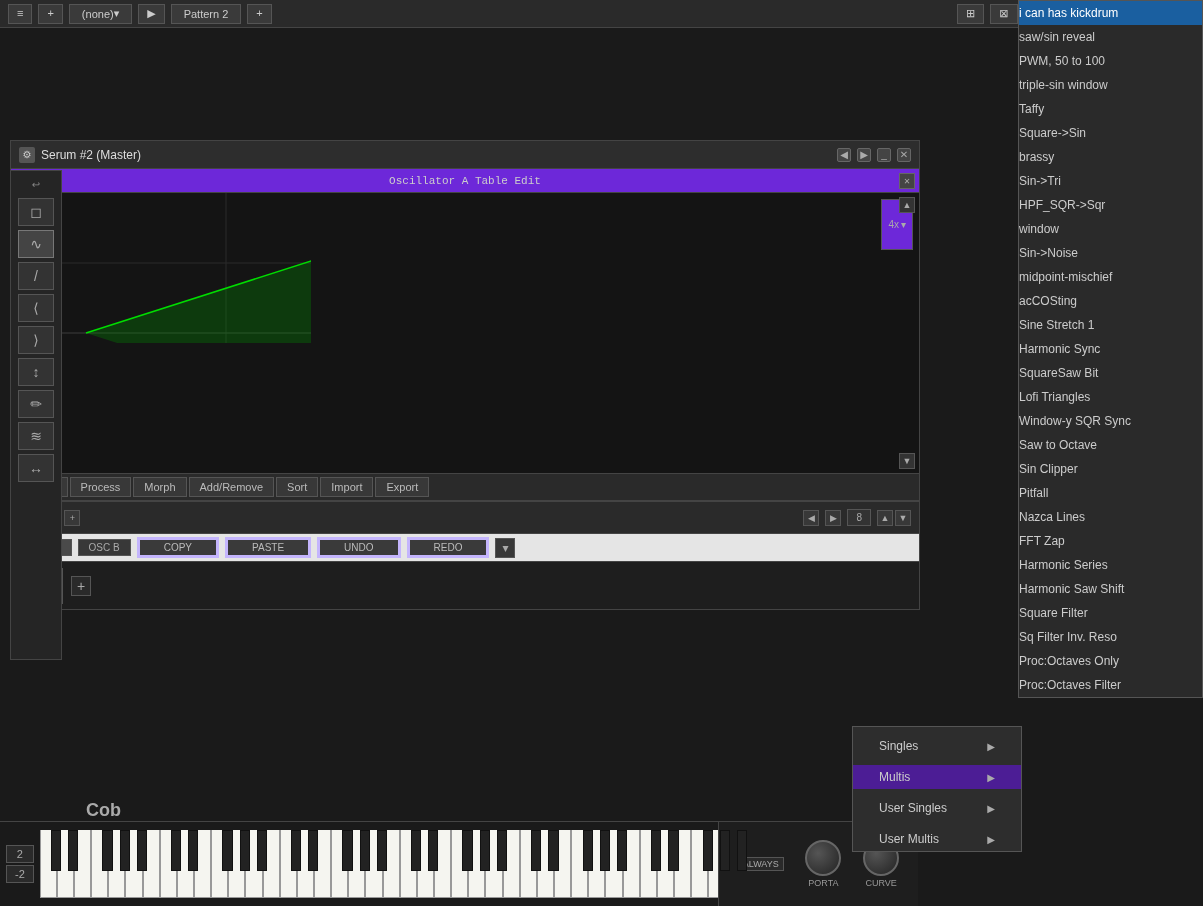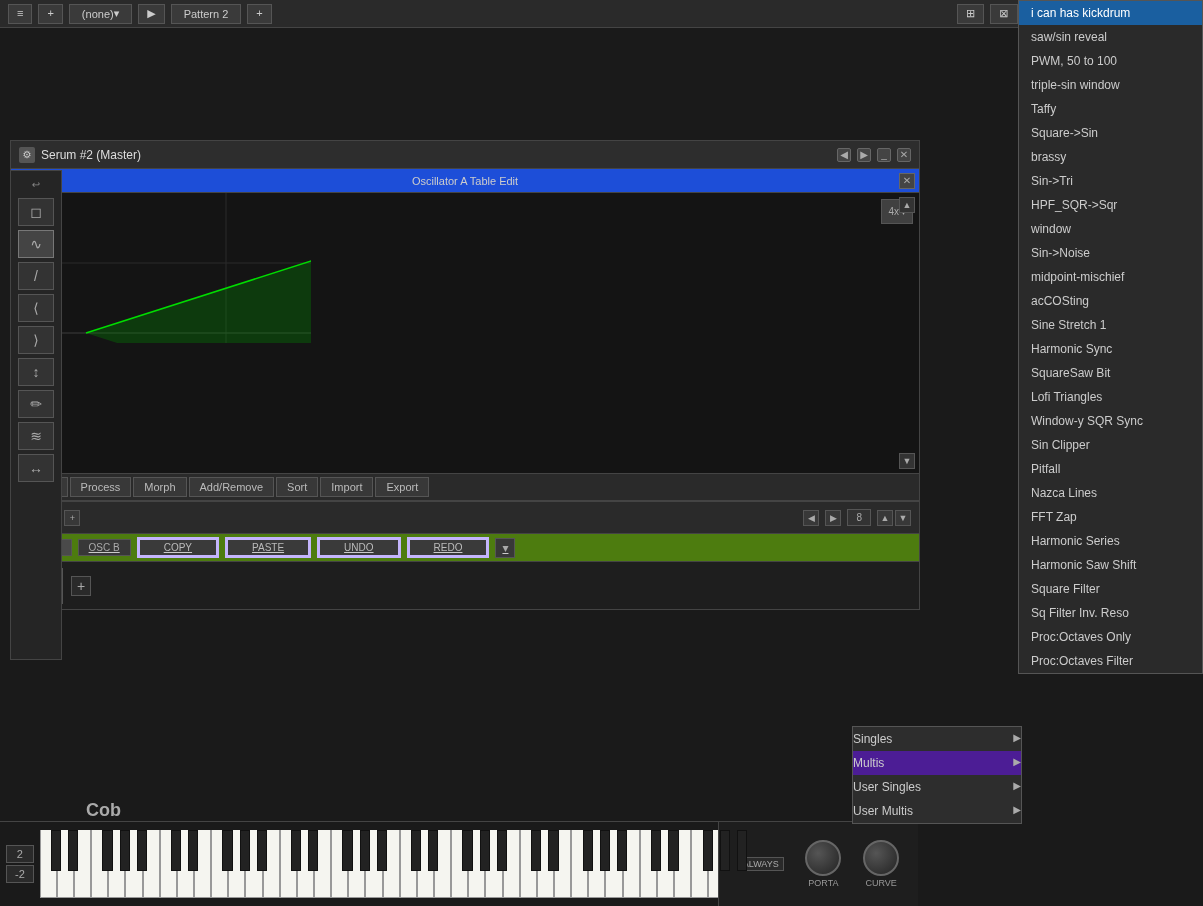--- a/index.html
+++ b/index.html
@@ -86,26 +86,27 @@
       background: #444;
       display: flex;
       align-items: center;
       justify-content: center;
       cursor: pointer;
       font-size: 10px;
       color: #aaa;
     }
     #osc-table-header {
       height: 24px;
-      background: #1d4ed8;
+      background: #6d28d9;
       display: flex;
       align-items: center;
       justify-content: center;
       border-bottom: 1px solid #444;
       position: relative;
+      font-family: Liberation Mono, monospace;
     }
     .osc-close-btn {
       position: absolute;
       right: 4px;
       width: 16px;
       height: 16px;
       background: #444;
       border: 1px solid #666;
       display: flex;
       align-items: center;
@@ -123,25 +124,25 @@
       overflow: hidden;
     }
     .waveform-grid {
       position: absolute;
       top: 0; left: 0; right: 0; bottom: 0;
     }
     .zoom-control {
       position: absolute;
       top: 6px;
       right: 6px;
-      background: #404040;
+      background: #6d28d9;
       border: 1px solid #555;
       color: #aaa;
       font-size: 10px;
-      padding: 6px 6px;
+      padding: 19px 6px;
       display: flex;
       align-items: center;
       gap: 2px;
     }
 
     
     #controls-bar {
       height: 28px;
       background: #2a2a2a;
       display: flex;
@@ -205,27 +206,26 @@
       display: flex;
       align-items: center;
       justify-content: center;
       font-size: 9px;
       cursor: pointer;
     }
 
     
     #formula-bar {
       height: 28px;
-      background: #4d7c0f;
+      background: #e5e5e5;
       display: flex;
       align-items: center;
       padding: 0 8px;
       gap: 6px;
       border-top: 1px solid #444;
-      text-decoration: underline;
     }
     .osc-tab {
       background: #383838;
       border: 1px solid #555;
       color: #aaa;
       padding: 2px 10px;
       font-size: 10px;
       cursor: pointer;
     }
     .osc-tab.active {
@@ -308,21 +308,21 @@
     #right-dropdown {
       position: absolute;
       top: 0;
       right: 0;
       width: 185px;
       background: #2a2a2a;
       border: 1px solid #555;
       z-index: 100;
     }
     .dropdown-item {
-      padding: 5px 12px;
+      padding: 5px 0;
       font-size: 12px;
       color: #ccc;
       cursor: pointer;
       white-space: nowrap;
     }
     .dropdown-item.selected {
       background: #1a5fa0;
       color: #fff;
     }
 
@@ -330,26 +330,28 @@
     #context-menu {
       position: absolute;
       top: 726px;
       left: 852px;
       width: 170px;
       background: #2d2d2d;
       border: 1px solid #555;
       z-index: 200;
     }
     .ctx-item {
-      padding: 5px 0;
+      padding: 5px 26px;
       font-size: 12px;
       color: #ccc;
       cursor: pointer;
       display: flex;
+      align-items: center;
       justify-content: space-between;
+      margin-top: 7px;
     }
     .ctx-item.active {
       background: #4c1d95;
     }
     .ctx-arrow {
       color: #aaa;
       font-size: 10px;
     }
 
     .knob-group {
@@ -683,20 +685,21 @@
       <div class="dropdown-item">HPF_SQR-&gt;Sqr</div>
       <div class="dropdown-item">window</div>
       <div class="dropdown-item">Sin-&gt;Noise</div>
       <div class="dropdown-item">midpoint-mischief</div>
       <div class="dropdown-item">acCOSting</div>
       <div class="dropdown-item">Sine Stretch 1</div>
       <div class="dropdown-item">Harmonic Sync</div>
       <div class="dropdown-item">SquareSaw Bit</div>
       <div class="dropdown-item">Lofi Triangles</div>
       <div class="dropdown-item">Window-y SQR Sync</div>
+      <div class="dropdown-item">Saw to Octave</div>
       <div class="dropdown-item">Sin Clipper</div>
       <div class="dropdown-item">Pitfall</div>
       <div class="dropdown-item">Nazca Lines</div>
       <div class="dropdown-item">FFT Zap</div>
       <div class="dropdown-item">Harmonic Series</div>
       <div class="dropdown-item">Harmonic Saw Shift</div>
       <div class="dropdown-item">Square Filter</div>
       <div class="dropdown-item">Sq Filter Inv. Reso</div>
       <div class="dropdown-item">Proc:Octaves Only</div>
       <div class="dropdown-item">Proc:Octaves Filter</div>

